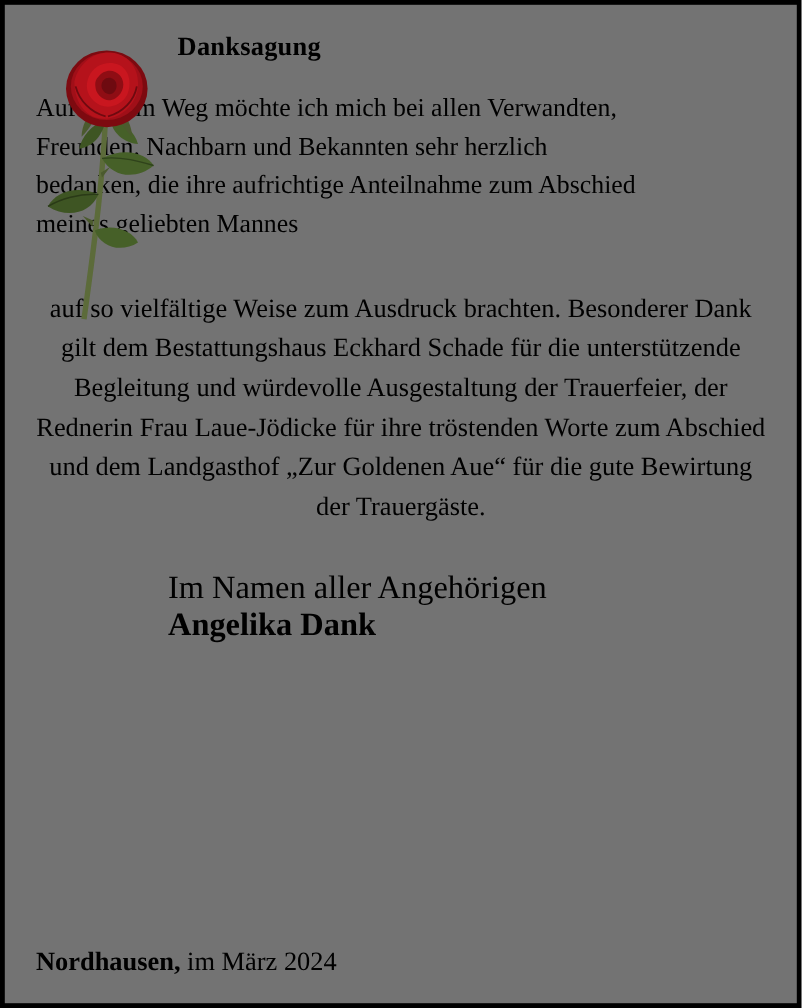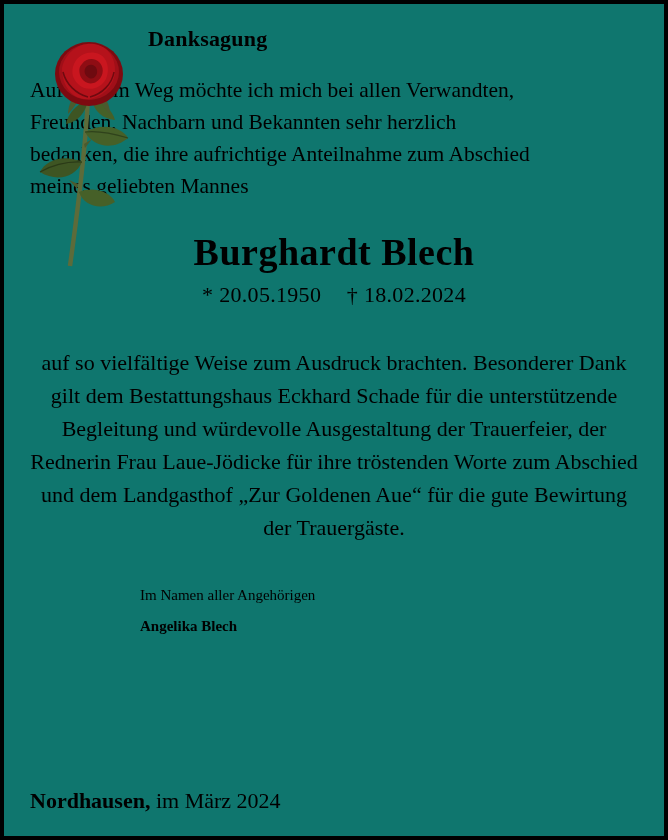--- a/index.html
+++ b/index.html
@@ -7,21 +7,21 @@
     padding: 0;
     background: #ffffff;
   }
   body {
     font-family: "Liberation Serif", serif;
   }
   .page {
     position: relative;
     width: 668px;
     height: 840px;
-    background: #0f766e;
+    background: #737373;
     box-sizing: border-box;
     border: 4px solid #000000;
     overflow: hidden;
   }
   .inner {
     position: relative;
     width: 100%;
     height: 100%;
     box-sizing: border-box;
     padding: 22px 26px 18px 26px;
@@ -83,21 +83,21 @@
     font-size: 22px;
     line-height: 33px;
     color: #000;
     text-align: center;
   }
 
   
   .closing {
     margin-top: 36px;
     margin-left: 110px;
-    font-size: 15px;
+    font-size: 27px;
     line-height: 31px;
     color: #000;
   }
   .closing .signer {
     font-weight: bold;
   }
 
   
   .footer {
     position: absolute;
@@ -144,36 +144,26 @@
         <path d="M64 33 C68 29, 74 31, 75 36 C76 42, 71 46, 67 44 C63 42, 61 37, 64 33 Z" fill="#6e0a10"></path>
         <path d="M41 38 C44 50, 54 60, 66 63" stroke="#6e0a10" stroke-width="1.5" fill="none"></path>
         <path d="M92 38 C90 50, 80 60, 68 63" stroke="#6e0a10" stroke-width="1.5" fill="none"></path>
       </svg>
     </div>
 
     <div class="danksagung">Danksagung</div>
 
     <div class="intro">Auf diesem Weg möchte ich mich bei allen Verwandten, Freunden, Nachbarn und Bekannten sehr herzlich bedanken, die ihre aufrichtige Anteilnahme zum Abschied meines geliebten Mannes</div>
 
-    <div class="name-block">
-      <div class="deceased-name">Burghardt Blech</div>
-      <div class="dates">
-        <span>*</span>
-        <span>20.05.1950</span>
-        <span class="sep"></span>
-        <span>†</span>
-        <span>18.02.2024</span>
-      </div>
-    </div>
 
     <div class="body-text">auf so vielfältige Weise zum Ausdruck brachten. Besonderer Dank gilt dem Bestattungshaus Eckhard Schade für die unterstützende Begleitung und würdevolle Ausgestaltung der Trauerfeier, der Rednerin Frau Laue-Jödicke für ihre tröstenden Worte zum Abschied und dem Landgasthof „Zur Goldenen Aue“ für die gute Bewirtung der Trauergäste.</div>
 
     <div class="closing">
       <div>Im Namen aller Angehörigen</div>
-      <div class="signer">Angelika Blech</div>
+      <div class="signer">Angelika Dank</div>
     </div>
 
     <div class="footer">
       <span class="city">Nordhausen,</span>
       <span>im März 2024</span>
     </div>
 
   </div>
 </div>
 

